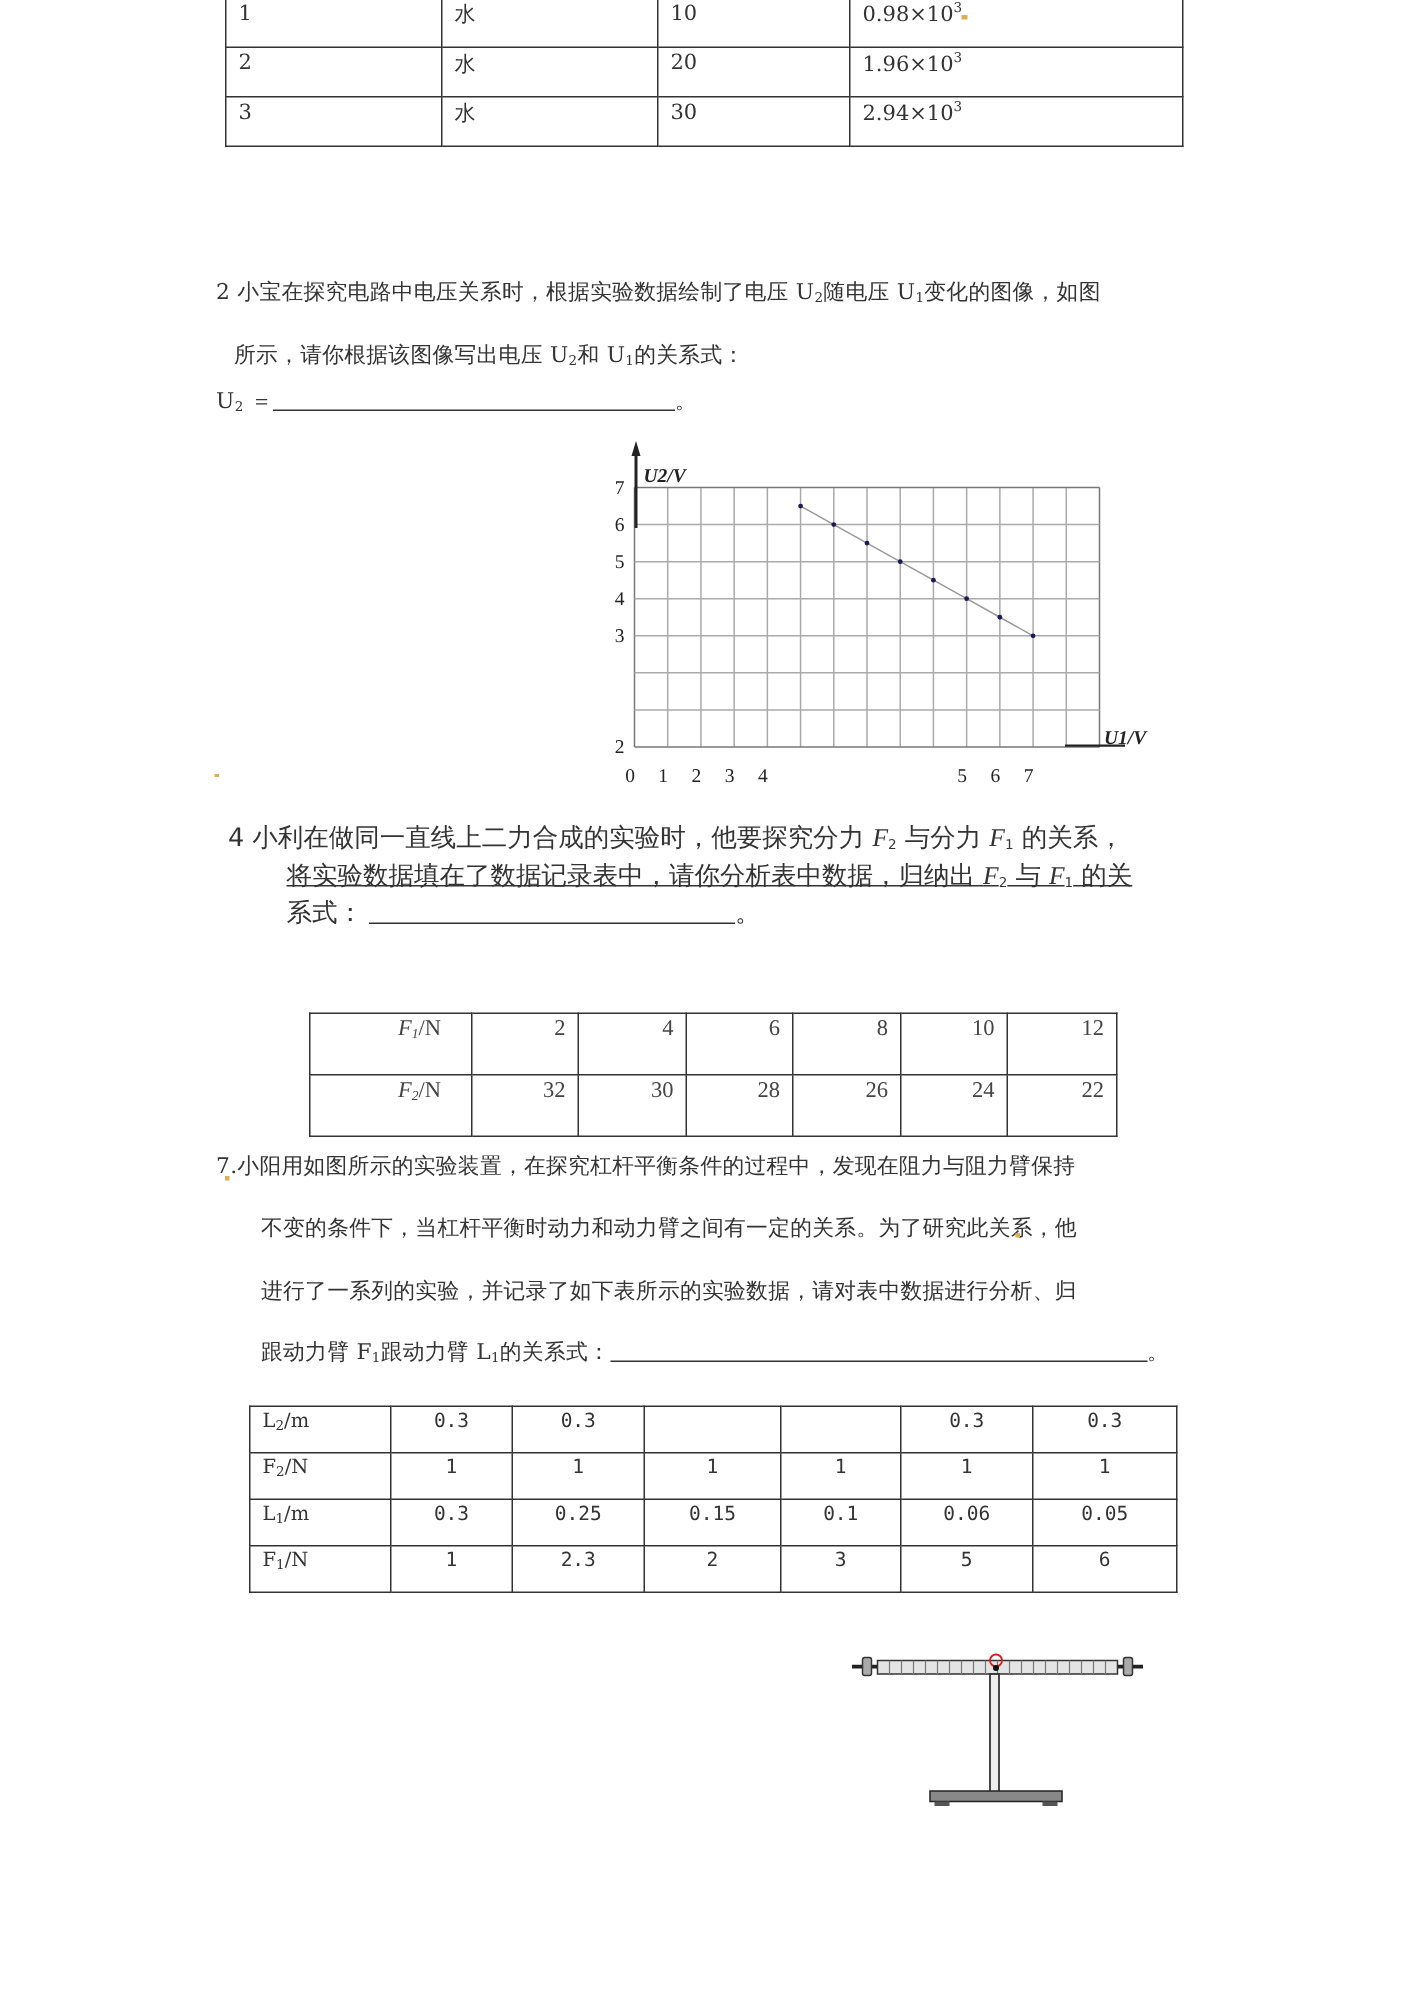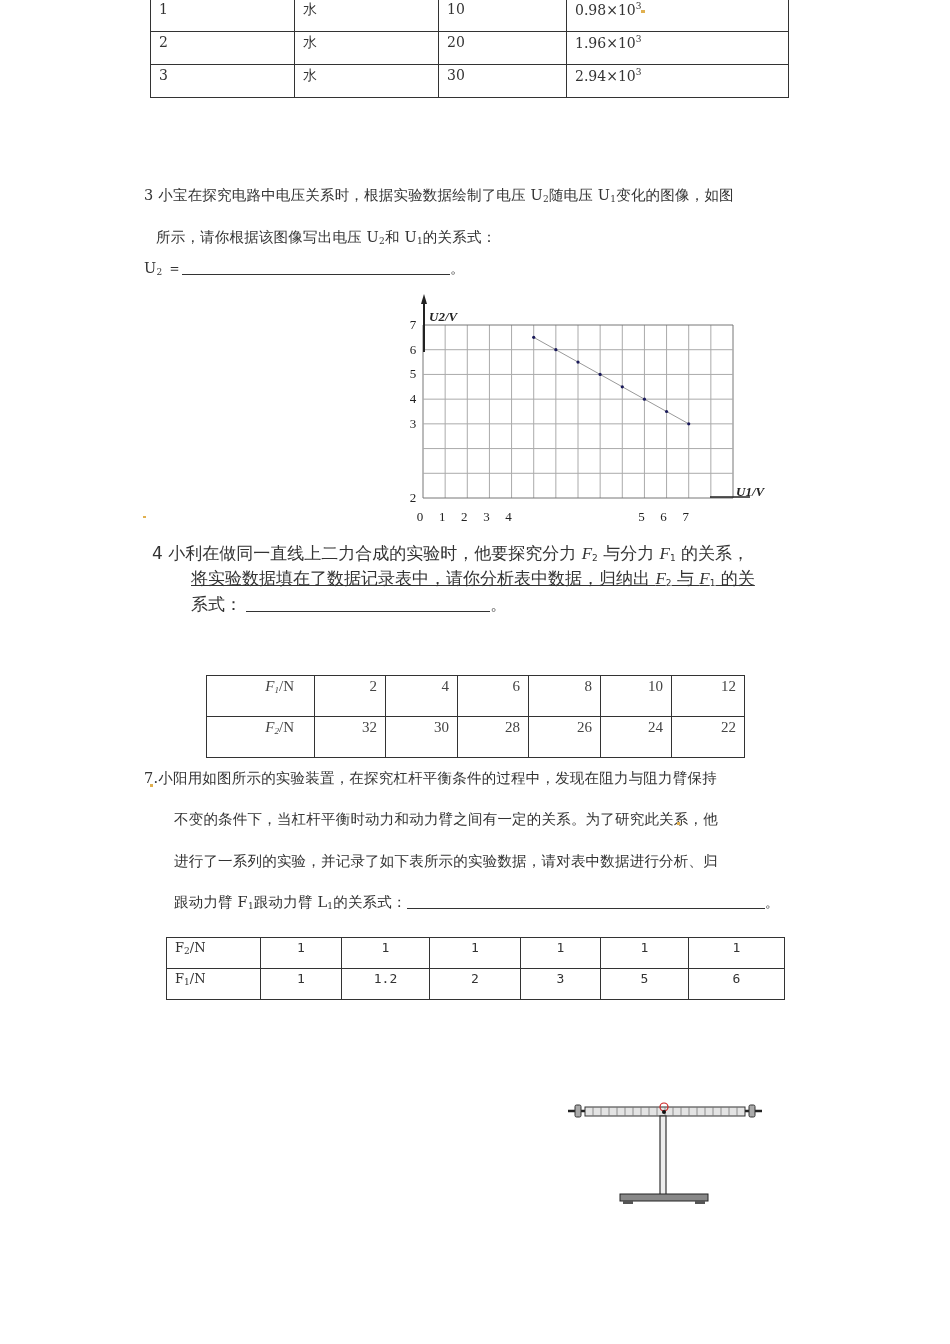--- a/index.html
+++ b/index.html
@@ -13,21 +13,21 @@
 
   table.t { position: absolute; border-collapse: collapse; table-layout: fixed; }
   table.t td { border: 1px solid #333; padding: 0 8px; font-size: 14px; color: #333;
                vertical-align: top; white-space: nowrap; }
   #t1 td { height: 30px; padding-top: 2px; }
   #t4 td { height: 38px; padding-top: 2px; text-align: right; font-family: "Liberation Serif", serif; font-size: 15px; color: #444; }
   #t4 td.hdr { font-style: italic; padding-right: 20px; }
   #t5 td { height: 28px; padding-top: 2px; text-align: center; font-family: "DejaVu Sans Mono", monospace; font-size: 13px; }
   #t5 td.hdr { text-align: left; font-family: "DejaVu Serif", serif; }
 
-  .sec4 { font-family: "DejaVu Sans", sans-serif; font-size: 17px; line-height: 25px; color: #333; white-space: nowrap; }
+  .sec4 { font-family: "DejaVu Sans", sans-serif; font-size: 17px; line-height: 35px; color: #333; white-space: nowrap; }
   .sec4 i { font-family: "Liberation Serif", serif; font-size: 17px; }
 
   .mark { position: absolute; width: 4px; height: 3px; background: #e0b050; }
 </style>
 </head>
 <body>
 
 <table class="t" id="t1" style="left:150px; top:-2px; width:638px;">
   <colgroup>
       <col style="width:144px">
@@ -52,21 +52,21 @@
       <td>3</td>
       <td>水</td>
       <td>30</td>
       <td><span>2.94×10</span><span class="sup">3</span></td>
     </tr>
   </tbody>
 </table>
 <div class="mark" style="left:641px; top:10px;"></div>
 
 <div class="abs txt" style="left:144px; top:185px;">
-  <span>3 小宝在探究电路中电压关系时，根据实验数据绘制了电压 U</span><span class="sub">2</span><span>随电压 U</span><span class="sub">1</span><span>变化的图像，如图</span>
+  <span>2 小宝在探究电路中电压关系时，根据实验数据绘制了电压 U</span><span class="sub">2</span><span>随电压 U</span><span class="sub">1</span><span>变化的图像，如图</span>
 </div>
 <div class="abs txt" style="left:144px; top:227px;margin-left:12px;">
   <span>所示，请你根据该图像写出电压 U</span><span class="sub">2</span><span>和 U</span><span class="sub">1</span><span>的关系式：</span>
 </div>
 <div class="abs txt" style="left:144px; top:258px;">
   <span>U</span><span class="sub">2</span><span> ＝</span><span class="blank" style="width:268px;"></span><span>。</span>
 </div>
 
 <svg id="chart" class="abs" style="left:400px; top:290px;" width="380" height="240" xmlns="http://www.w3.org/2000/svg">
   <g id="grid">
@@ -187,32 +187,50 @@
       <col style="width:94px">
       <col style="width:81px">
       <col style="width:88px">
       <col style="width:91px">
       <col style="width:80px">
       <col style="width:88px">
       <col style="width:96px">
     </colgroup>
   <tbody id="t5body">
       <tr>
+        <td class="hdr"><span>L</span><span class="sub">2</span><span>/m</span></td>
+        <td>0.3</td>
+        <td>0.3</td>
+        <td></td>
+        <td></td>
+        <td>0.3</td>
+        <td>0.3</td>
+      </tr>
+      <tr>
         <td class="hdr"><span>F</span><span class="sub">2</span><span>/N</span></td>
         <td>1</td>
         <td>1</td>
         <td>1</td>
         <td>1</td>
         <td>1</td>
         <td>1</td>
       </tr>
       <tr>
+        <td class="hdr"><span>L</span><span class="sub">1</span><span>/m</span></td>
+        <td>0.3</td>
+        <td>0.25</td>
+        <td>0.15</td>
+        <td>0.1</td>
+        <td>0.06</td>
+        <td>0.05</td>
+      </tr>
+      <tr>
         <td class="hdr"><span>F</span><span class="sub">1</span><span>/N</span></td>
         <td>1</td>
-        <td>1.2</td>
+        <td>2.3</td>
         <td>2</td>
         <td>3</td>
         <td>5</td>
         <td>6</td>
       </tr>
     </tbody>
 </table>
 
 <svg id="lever" class="abs" style="left:565px; top:1095px;" width="200" height="115" xmlns="http://www.w3.org/2000/svg">
   <line x1="3" y1="16" x2="20" y2="16" stroke="#222" stroke-width="2.5"></line>

